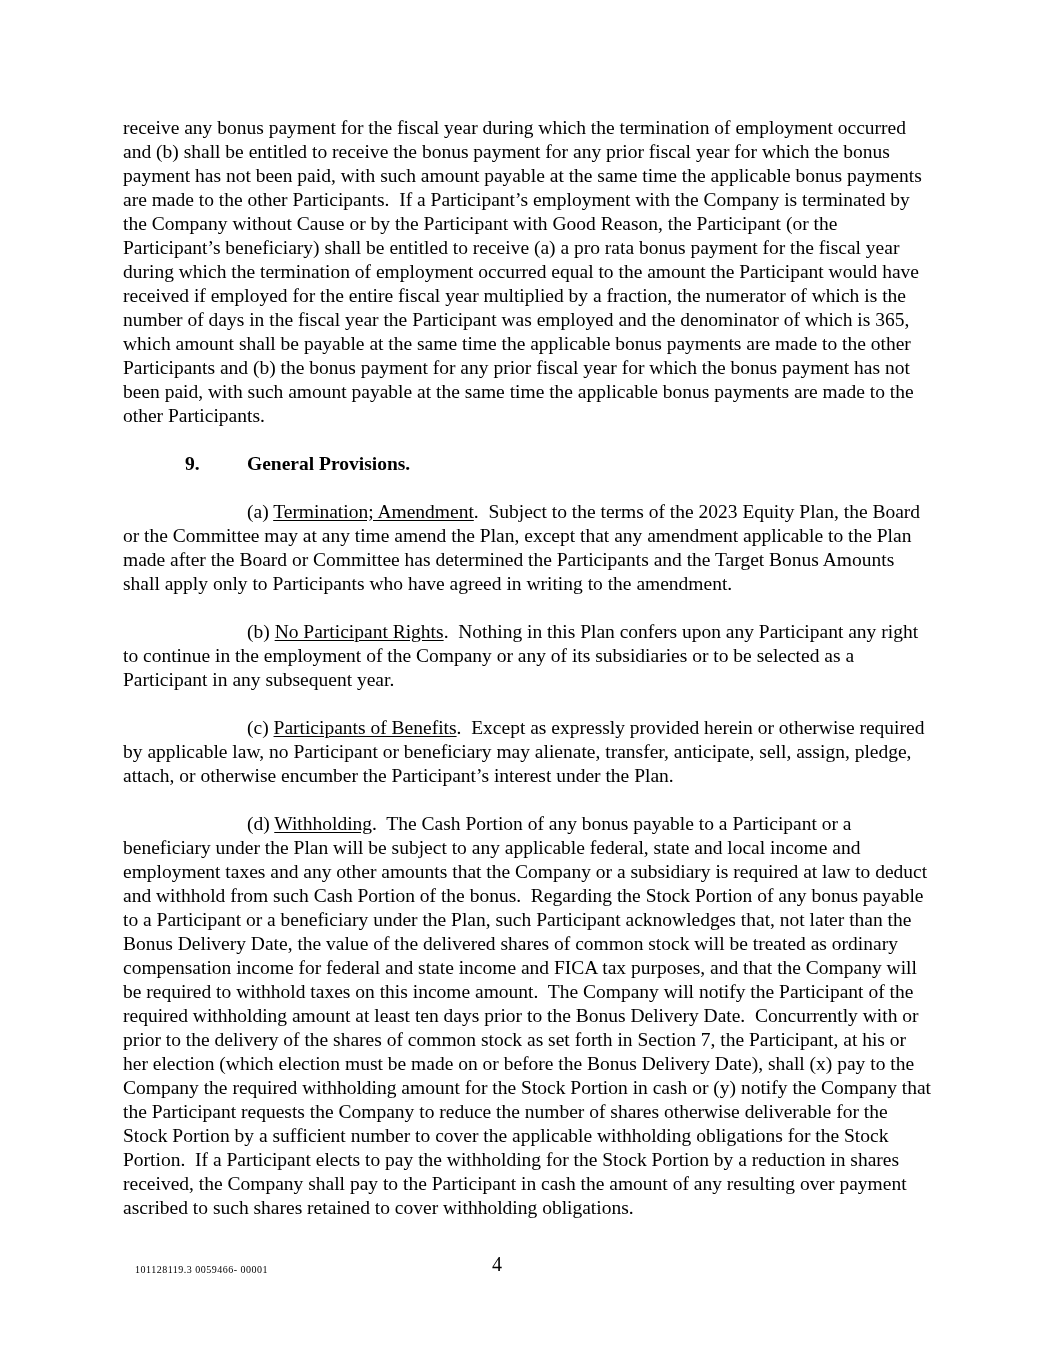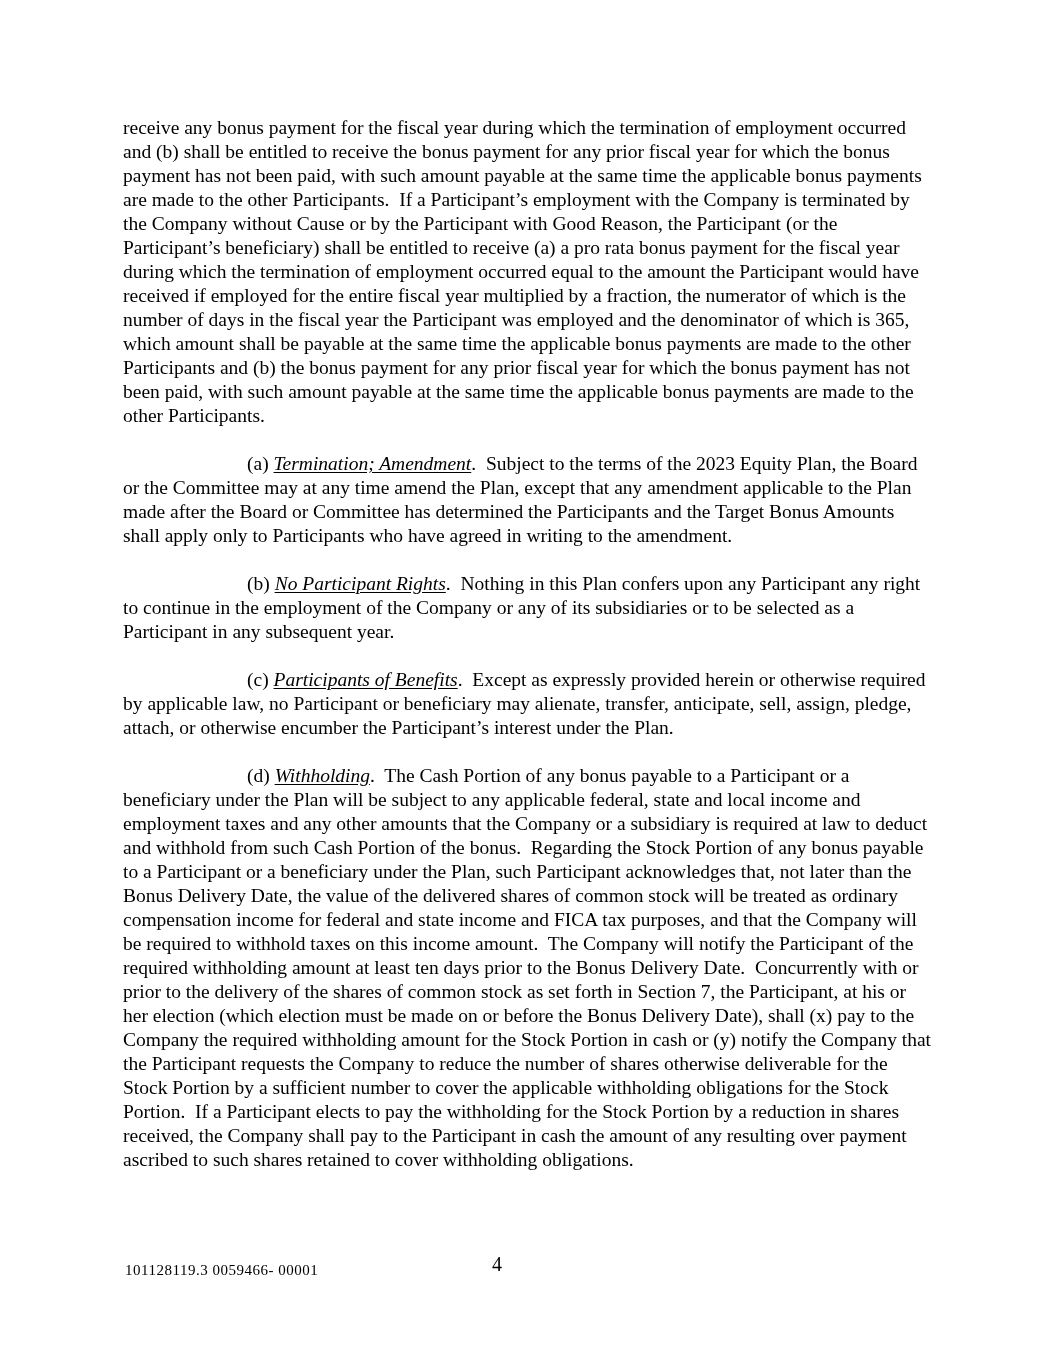--- a/index.html
+++ b/index.html
@@ -26,43 +26,44 @@
     white-space:pre-wrap;
     text-align:left;
   }
   .heading { font-weight:bold; }
   .hnum {
     display:inline-block;
     width:62px;
     margin-left:62px;
   }
   .sub { text-indent:124px; }
-  .u { text-decoration:underline; text-underline-offset:2px;font-style:italic; }
+  .u { text-decoration:underline; text-underline-offset:2px; }
   .footer-id {
     position:absolute;
-    left:125px;
+    left:135px;
     top:1258px;
-    font-size:15px;
+    font-size:10px;
     letter-spacing:0.5px;
   }
   .page-num {
     position:absolute;
     left:0;
     top:1252px;
     width:994px;
     text-align:center;
     font-size:20px;
   }
 </style>
 </head>
 <body>
 
 <div class="page">
   <div class="content">
     <p class="blk">receive any bonus payment for the fiscal year during which the termination of employment occurred and (b) shall be entitled to receive the bonus payment for any prior fiscal year for which the bonus payment has not been paid, with such amount payable at the same time the applicable bonus payments are made to the other Participants.  If a Participant’s employment with the Company is terminated by the Company without Cause or by the Participant with Good Reason, the Participant (or the Participant’s beneficiary) shall be entitled to receive (a) a pro rata bonus payment for the fiscal year during which the termination of employment occurred equal to the amount the Participant would have received if employed for the entire fiscal year multiplied by a fraction, the numerator of which is the number of days in the fiscal year the Participant was employed and the denominator of which is 365, which amount shall be payable at the same time the applicable bonus payments are made to the other Participants and (b) the bonus payment for any prior fiscal year for which the bonus payment has not been paid, with such amount payable at the same time the applicable bonus payments are made to the other Participants.</p>
+    <p class="blk heading"><span class="hnum">9.</span><span>General Provisions.</span></p>
     <p class="blk sub"><span>(a) </span><span class="u">Termination; Amendment</span><span>.  Subject to the terms of the 2023 Equity Plan, the Board or the Committee may at any time amend the Plan, except that any amendment applicable to the Plan made after the Board or Committee has determined the Participants and the Target Bonus Amounts shall apply only to Participants who have agreed in writing to the amendment.</span></p>
     <p class="blk sub"><span>(b) </span><span class="u">No Participant Rights</span><span>.  Nothing in this Plan confers upon any Participant any right to continue in the employment of the Company or any of its subsidiaries or to be selected as a Participant in any subsequent year.</span></p>
     <p class="blk sub"><span>(c) </span><span class="u">Participants of Benefits</span><span>.  Except as expressly provided herein or otherwise required by applicable law, no Participant or beneficiary may alienate, transfer, anticipate, sell, assign, pledge, attach, or otherwise encumber the Participant’s interest under the Plan.</span></p>
     <p class="blk sub"><span>(d) </span><span class="u">Withholding</span><span>.  The Cash Portion of any bonus payable to a Participant or a beneficiary under the Plan will be subject to any applicable federal, state and local income and employment taxes and any other amounts that the Company or a subsidiary is required at law to deduct and withhold from such Cash Portion of the bonus.  Regarding the Stock Portion of any bonus payable to a Participant or a beneficiary under the Plan, such Participant acknowledges that, not later than the Bonus Delivery Date, the value of the delivered shares of common stock will be treated as ordinary compensation income for federal and state income and FICA tax purposes, and that the Company will be required to withhold taxes on this income amount.  The Company will notify the Participant of the required withholding amount at least ten days prior to the Bonus Delivery Date.  Concurrently with or prior to the delivery of the shares of common stock as set forth in Section 7, the Participant, at his or her election (which election must be made on or before the Bonus Delivery Date), shall (x) pay to the Company the required withholding amount for the Stock Portion in cash or (y) notify the Company that the Participant requests the Company to reduce the number of shares otherwise deliverable for the Stock Portion by a sufficient number to cover the applicable withholding obligations for the Stock Portion.  If a Participant elects to pay the withholding for the Stock Portion by a reduction in shares received, the Company shall pay to the Participant in cash the amount of any resulting over payment ascribed to such shares retained to cover withholding obligations.</span></p>
   </div>
   <div class="footer-id">101128119.3 0059466- 00001</div>
   <div class="page-num">4</div>
 </div>
 
 </body></html>

